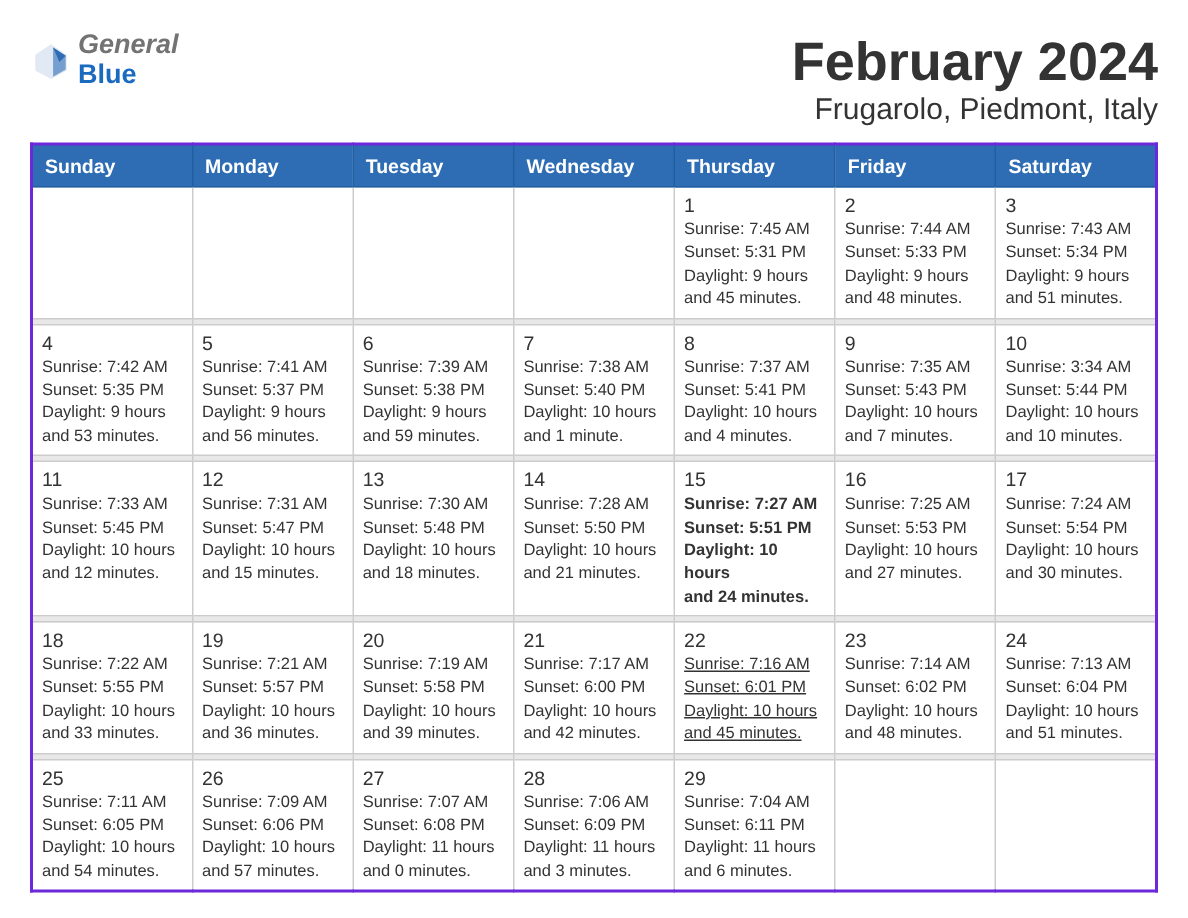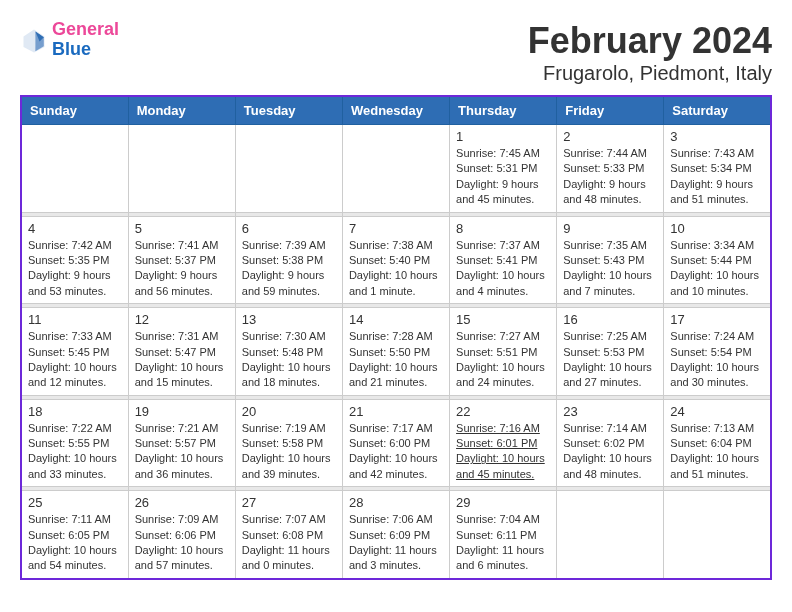--- a/index.html
+++ b/index.html
@@ -20,21 +20,21 @@
       display: flex;
       align-items: center;
     }
     .logo-text {
       display: flex;
       flex-direction: column;
       font-size: 18px;
       font-weight: bold;
       line-height: 1.1;
     }
-    .logo-general { color: #ec4899; }
+    .logo-general { color: #737373; font-style: italic; }
     .logo-blue { color: #1a6abf; }
     .logo-icon {
       width: 28px;
       height: 28px;
       margin-right: 4px;
     }
     .title-section {
       text-align: right;
     }
     .month-title {
@@ -243,21 +243,21 @@
         </td>
         <td>
           <span class="day-number">14</span>
           <div class="day-info" style="white-space: pre-line;">Sunrise: 7:28 AM
 Sunset: 5:50 PM
 Daylight: 10 hours
 and 21 minutes.</div>
         </td>
         <td>
           <span class="day-number">15</span>
-          <div class="day-info" style="white-space: pre-line;">Sunrise: 7:27 AM
+          <div class="day-info" style="white-space: pre-line; font-weight: bold;">Sunrise: 7:27 AM
 Sunset: 5:51 PM
 Daylight: 10 hours
 and 24 minutes.</div>
         </td>
         <td>
           <span class="day-number">16</span>
           <div class="day-info" style="white-space: pre-line;">Sunrise: 7:25 AM
 Sunset: 5:53 PM
 Daylight: 10 hours
 and 27 minutes.</div>

